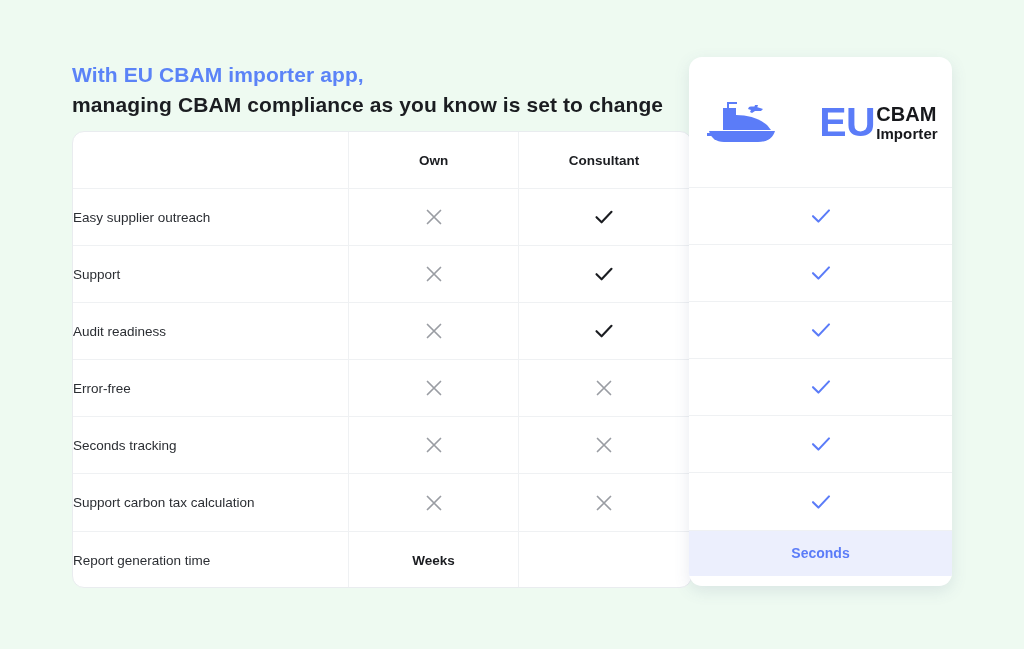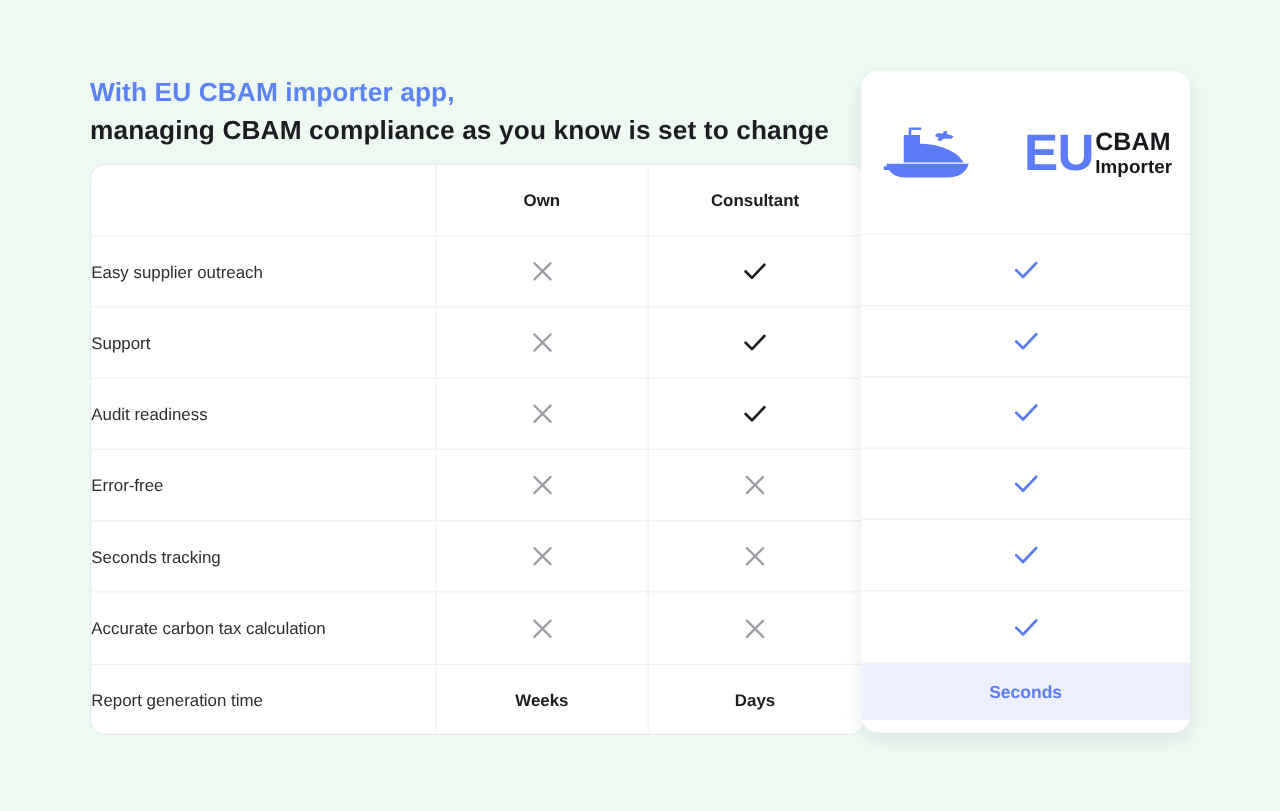--- a/index.html
+++ b/index.html
@@ -302,21 +302,21 @@
         <span class="mark">
             <svg width="22" height="22" viewBox="0 0 22 22">
               <path d="M4.5 4.5 L17.5 17.5 M17.5 4.5 L4.5 17.5" stroke="#9a9da3" stroke-width="1.7" stroke-linecap="round" fill="none"></path>
             </svg>
           </span>
       </div>
       <div class="cell-highlight-spacer"></div>
     </div>
 
     <div class="trow">
-      <div class="cell-feature">Accurate carbon tax calculation</div>
+      <div class="cell-feature">Support carbon tax calculation</div>
       <div class="cell-own">
         <span class="mark">
             <svg width="22" height="22" viewBox="0 0 22 22">
               <path d="M4.5 4.5 L17.5 17.5 M17.5 4.5 L4.5 17.5" stroke="#9a9da3" stroke-width="1.7" stroke-linecap="round" fill="none"></path>
             </svg>
           </span>
       </div>
       <div class="cell-consultant">
         <span class="mark">
             <svg width="22" height="22" viewBox="0 0 22 22">
@@ -324,23 +324,20 @@
             </svg>
           </span>
       </div>
       <div class="cell-highlight-spacer"></div>
     </div>
 
     <div class="trow">
       <div class="cell-feature">Report generation time</div>
       <div class="cell-own">
         <span class="value-strong">Weeks</span>
-      </div>
-      <div class="cell-consultant">
-        <span class="value-strong">Days</span>
       </div>
       <div class="cell-highlight-spacer"></div>
     </div>
 
   </div>
 
   <div class="highlight-card">
 
     <div class="logo-area">
       <div class="logo-wrap">

